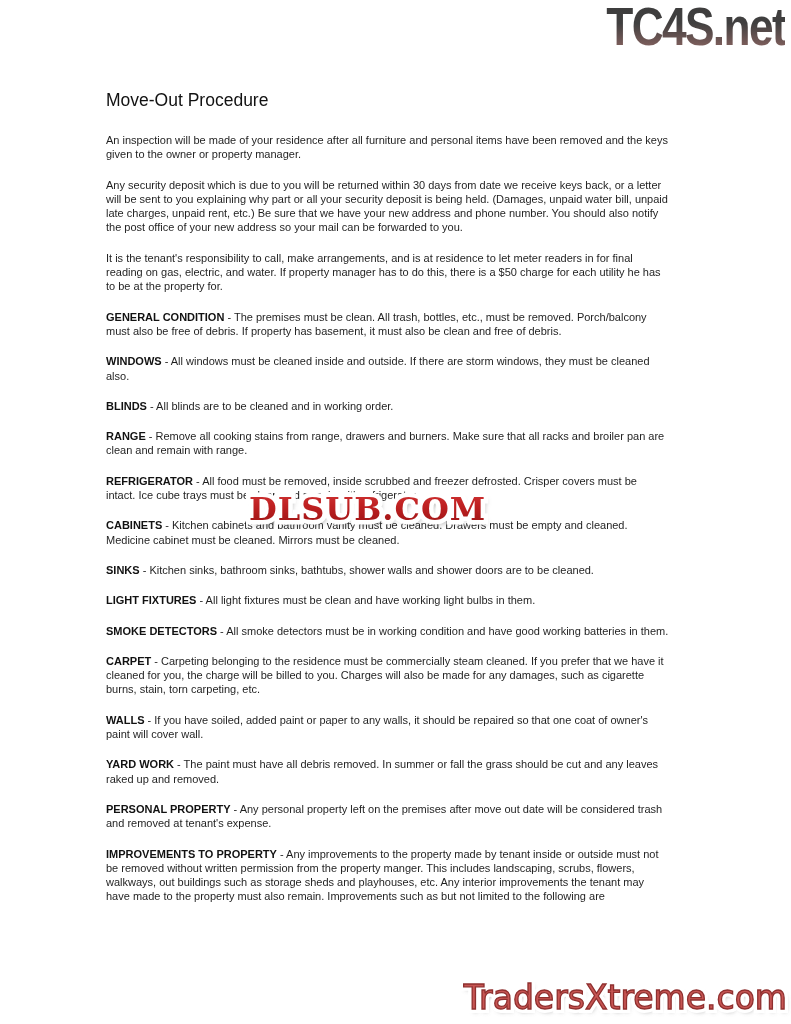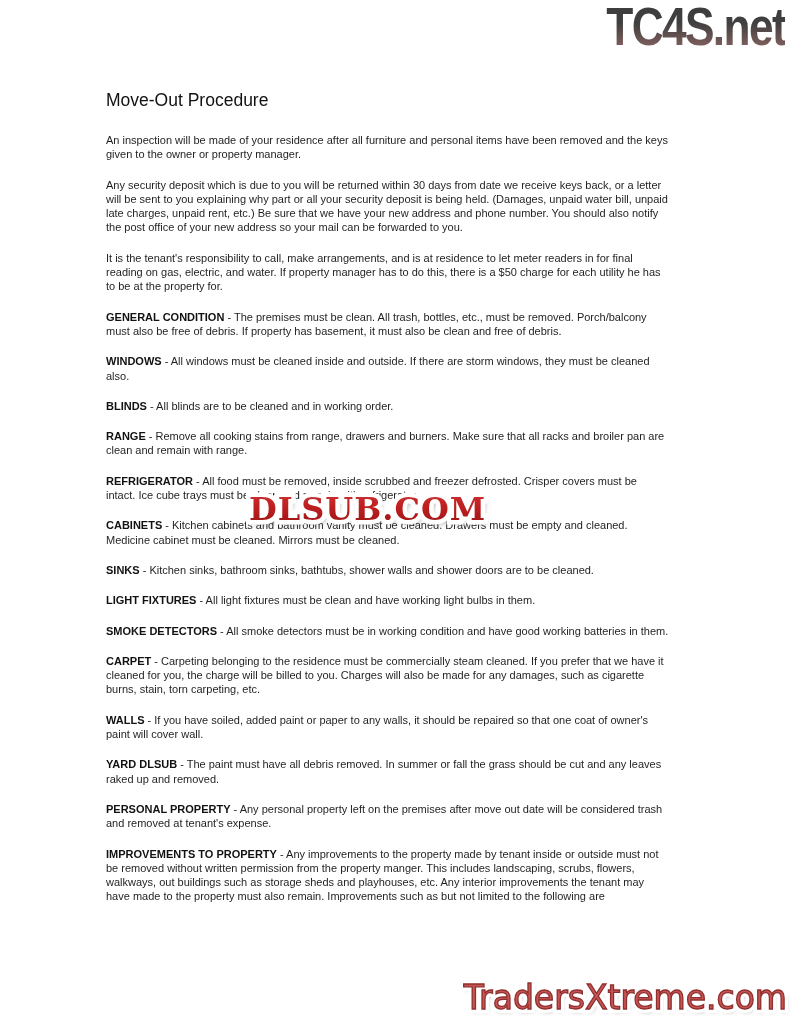--- a/index.html
+++ b/index.html
@@ -130,21 +130,21 @@
     <p class="para"><strong class="hd">WINDOWS</strong><span> - All windows must be cleaned inside and outside. If there are storm windows, they must be cleaned also.</span></p>
     <p class="para"><strong class="hd">BLINDS</strong><span> - All blinds are to be cleaned and in working order.</span></p>
     <p class="para"><strong class="hd">RANGE</strong><span> - Remove all cooking stains from range, drawers and burners. Make sure that all racks and broiler pan are clean and remain with range.</span></p>
     <p class="para"><strong class="hd">REFRIGERATOR</strong><span> - All food must be removed, inside scrubbed and freezer defrosted. Crisper covers must be intact. Ice cube trays must be clean and remain with refrigerator.</span></p>
     <p class="para"><strong class="hd">CABINETS</strong><span> - Kitchen cabinets and bathroom vanity must be cleaned. Drawers must be empty and cleaned. Medicine cabinet must be cleaned. Mirrors must be cleaned.</span></p>
     <p class="para"><strong class="hd">SINKS</strong><span> - Kitchen sinks, bathroom sinks, bathtubs, shower walls and shower doors are to be cleaned.</span></p>
     <p class="para"><strong class="hd">LIGHT FIXTURES</strong><span> - All light fixtures must be clean and have working light bulbs in them.</span></p>
     <p class="para"><strong class="hd">SMOKE DETECTORS</strong><span> - All smoke detectors must be in working condition and have good working batteries in them.</span></p>
     <p class="para"><strong class="hd">CARPET</strong><span> - Carpeting belonging to the residence must be commercially steam cleaned. If you prefer that we have it cleaned for you, the charge will be billed to you. Charges will also be made for any damages, such as cigarette burns, stain, torn carpeting, etc.</span></p>
     <p class="para"><strong class="hd">WALLS</strong><span> - If you have soiled, added paint or paper to any walls, it should be repaired so that one coat of owner's paint will cover wall.</span></p>
-    <p class="para"><strong class="hd">YARD DLSUB</strong><span> - The paint must have all debris removed. In summer or fall the grass should be cut and any leaves raked up and removed.</span></p>
+    <p class="para"><strong class="hd">YARD WORK</strong><span> - The paint must have all debris removed. In summer or fall the grass should be cut and any leaves raked up and removed.</span></p>
     <p class="para"><strong class="hd">PERSONAL PROPERTY</strong><span> - Any personal property left on the premises after move out date will be considered trash and removed at tenant's expense.</span></p>
     <p class="para"><strong class="hd">IMPROVEMENTS TO PROPERTY</strong><span> - Any improvements to the property made by tenant inside or outside must not be removed without written permission from the property manger. This includes landscaping, scrubs, flowers, walkways, out buildings such as storage sheds and playhouses, etc. Any interior improvements the tenant may have made to the property must also remain. Improvements such as but not limited to the following are</span></p>
   </div>
 
   <div class="outlined wm-mid">
     <span class="stroke" aria-hidden="true">DLSUB.COM</span>
     <span class="fill">DLSUB.COM</span>
   </div>
 
   <div class="outlined wm-bottom">

